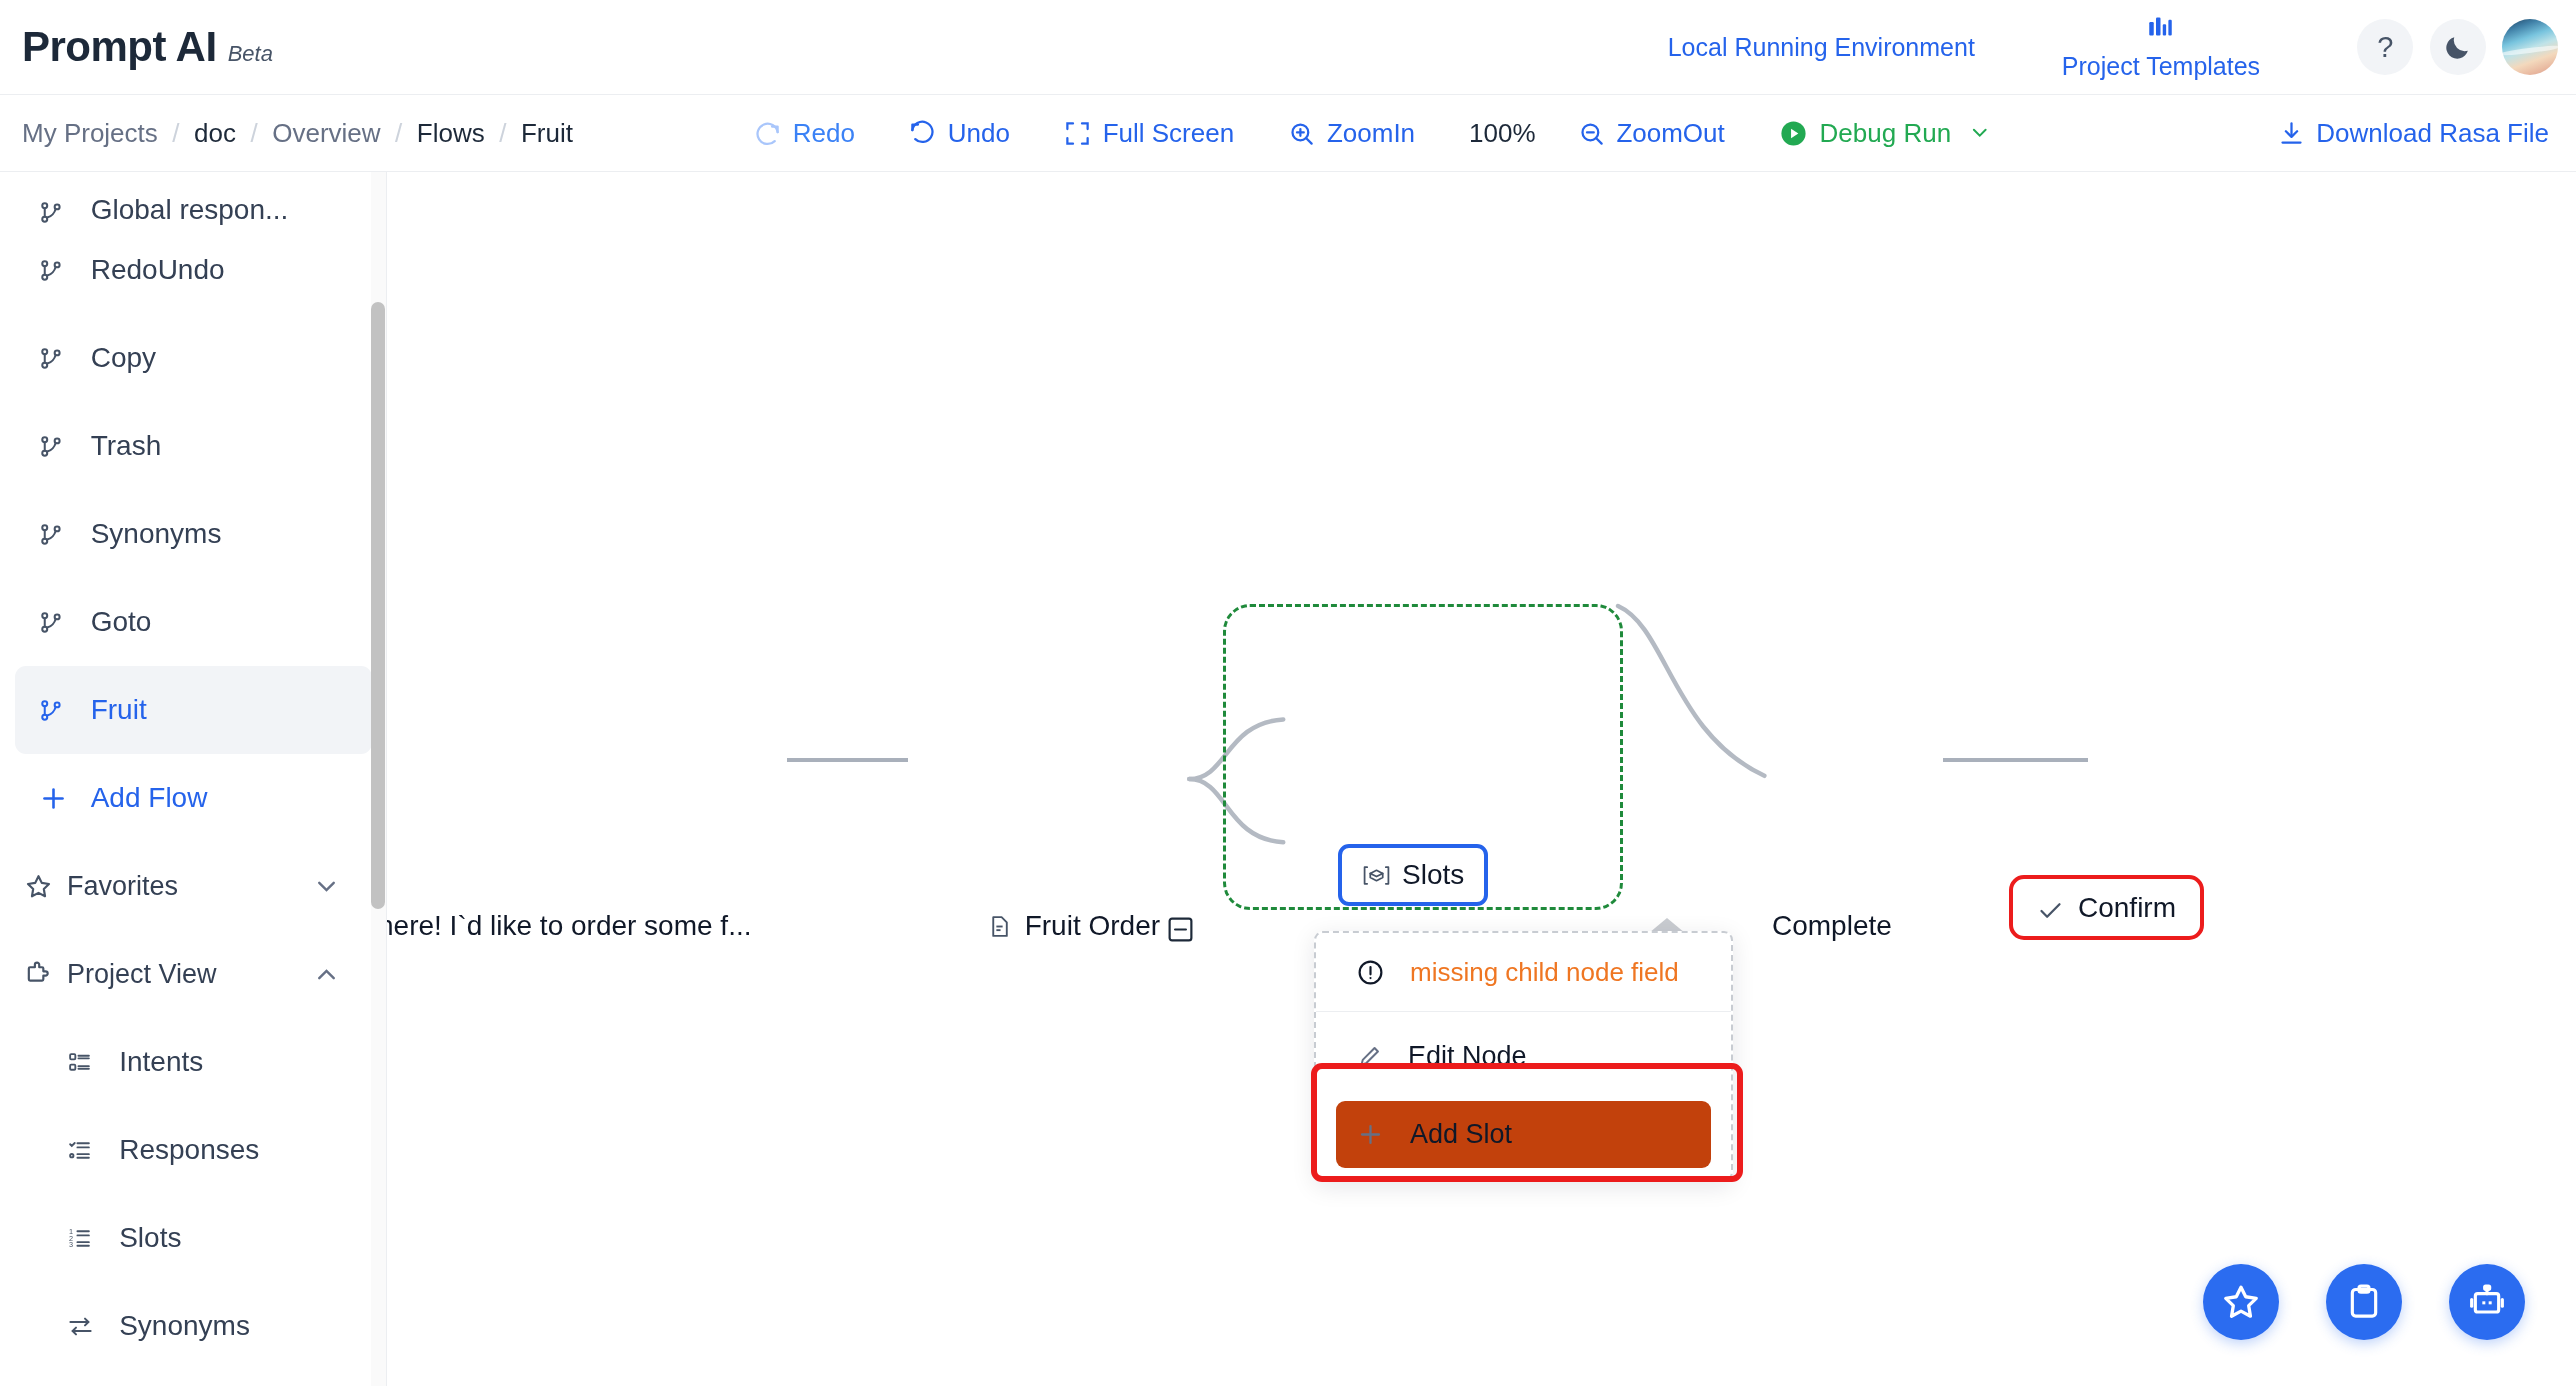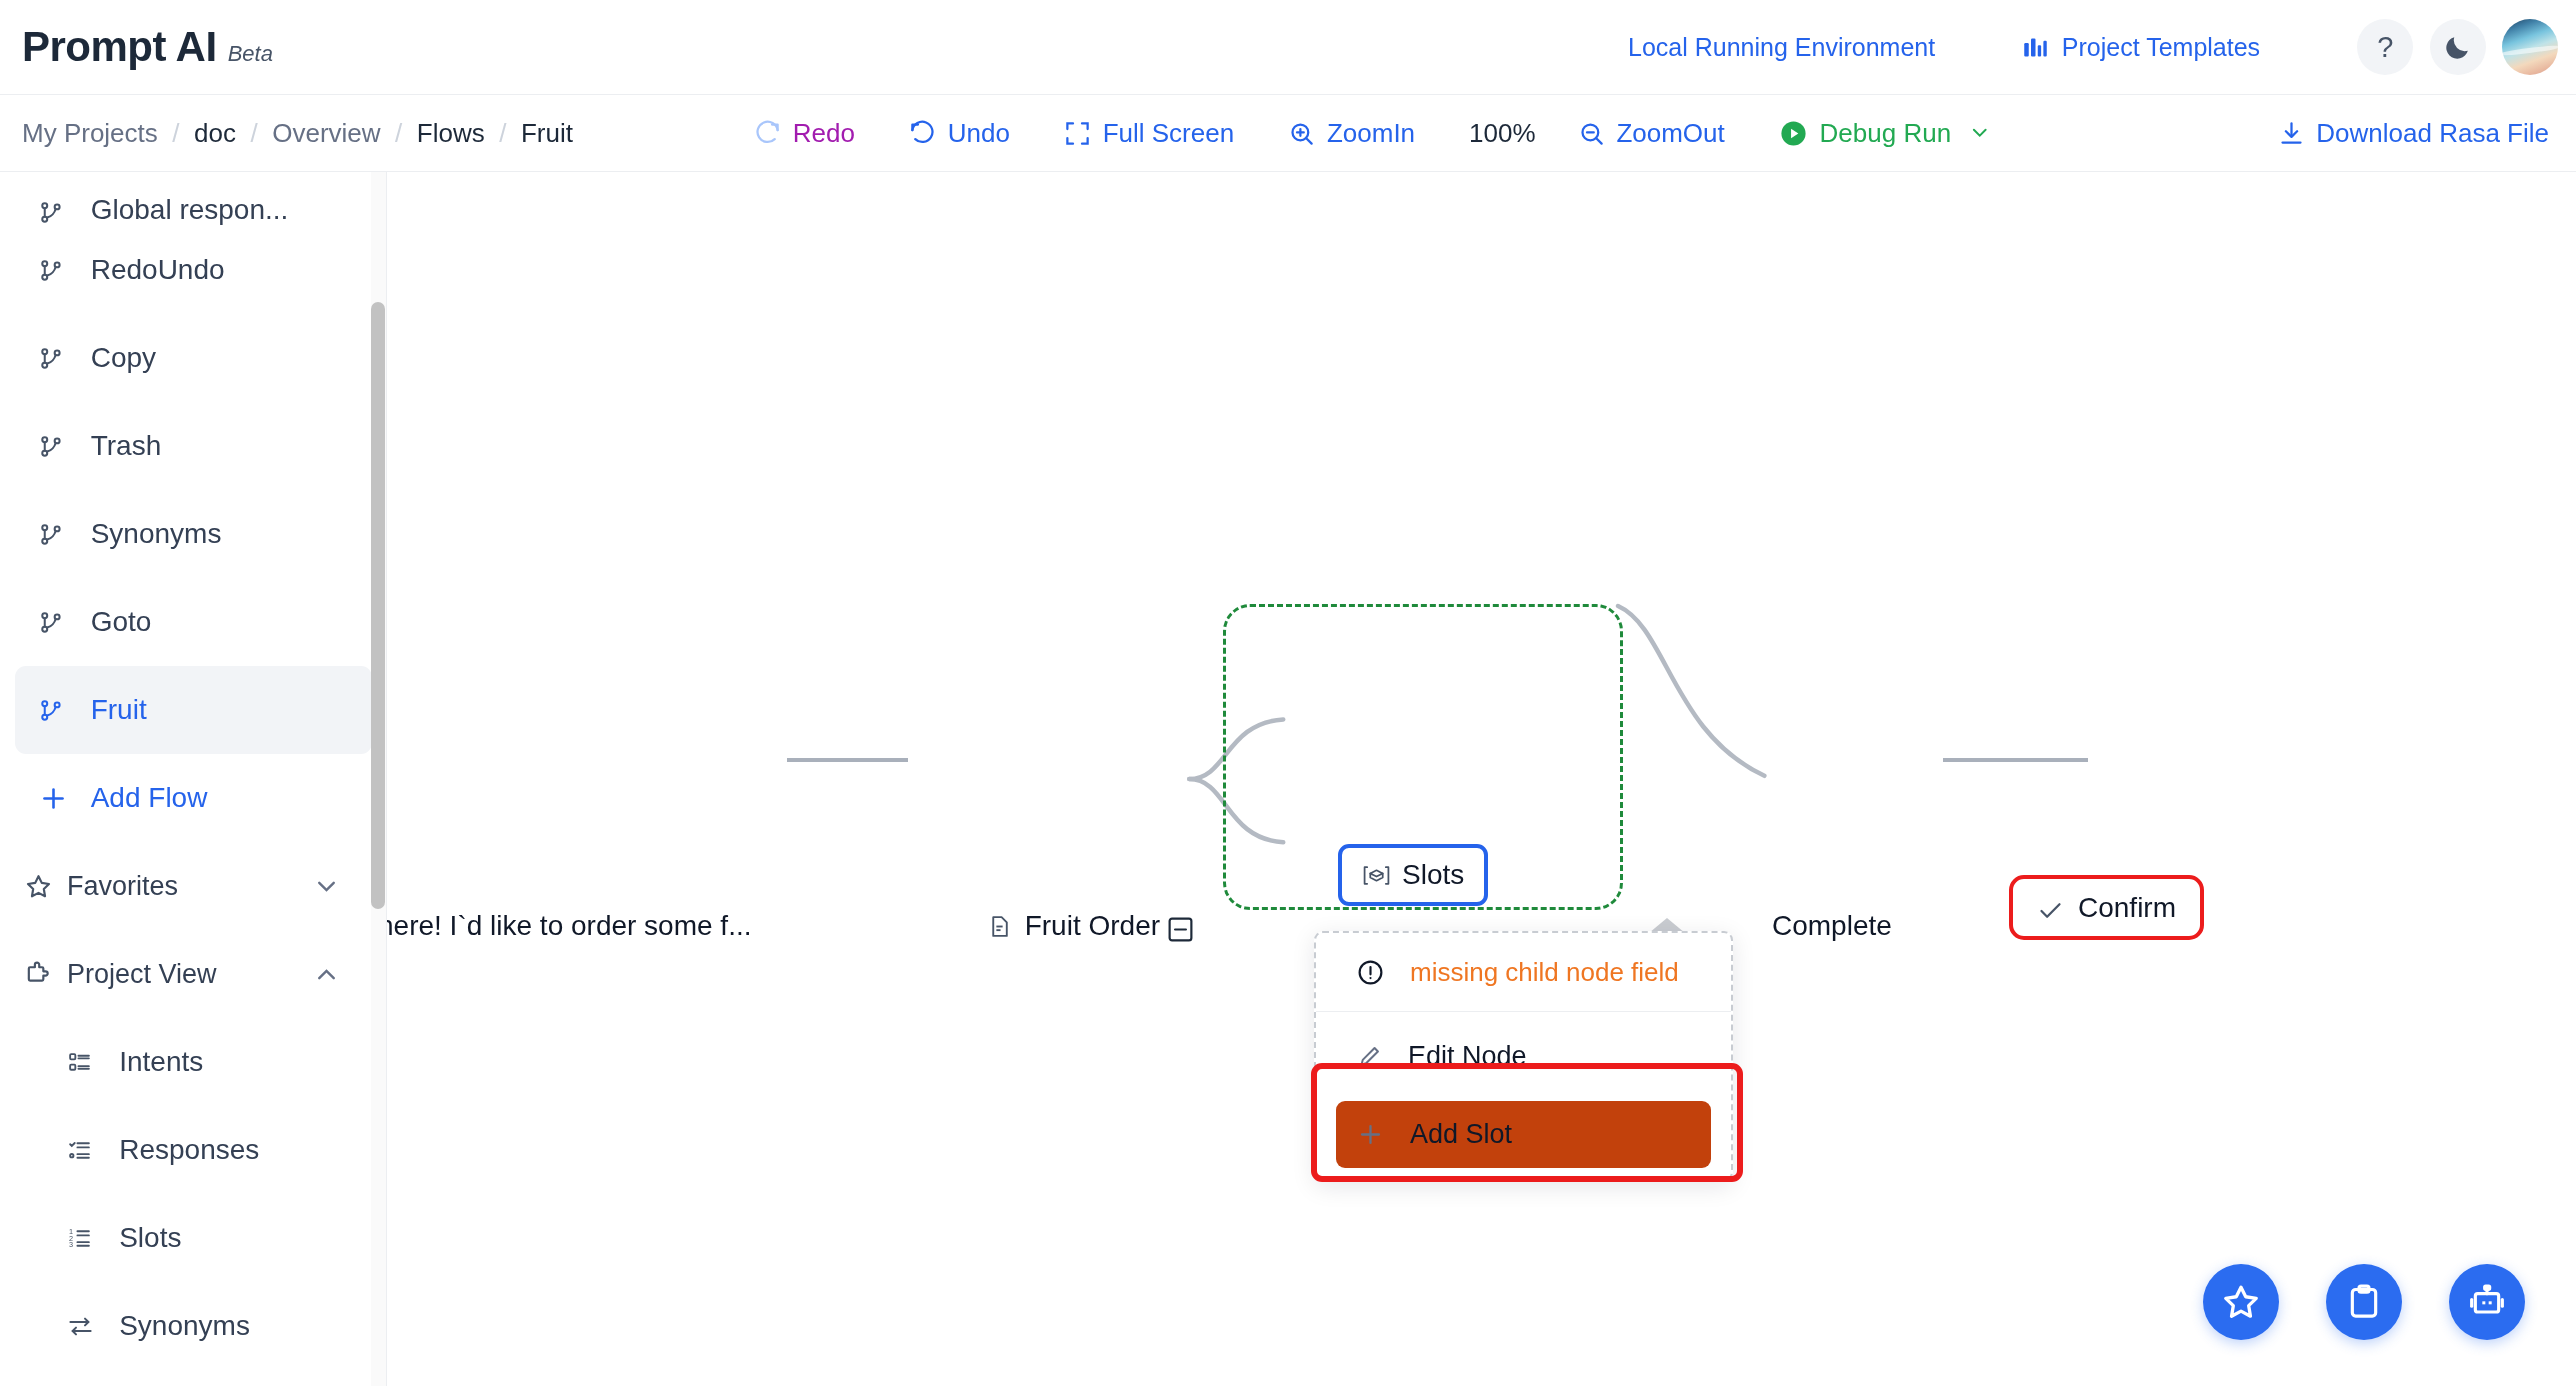--- a/index.html
+++ b/index.html
@@ -20,21 +20,21 @@
   }
   .logo-wrap { display: flex; align-items: baseline; margin-left: 22px; }
   .logo-title { font-size: 42px; font-weight: 700; color: #1d2939; letter-spacing: -0.5px; }
   .logo-beta { font-size: 22px; font-style: italic; color: #475467; margin-left: 11px; font-weight: 400; }
   .header-right { margin-left: auto; display: flex; align-items: center; gap: 0; padding-right: 18px; }
   .hdr-link {
     font-size: 25px; color: #2563eb; display: flex; align-items: center; gap: 12.7px;
     cursor: pointer; white-space: nowrap;
   }
   .hdr-link.env { margin-right: 87px; }
-  .hdr-link.tmpl { margin-right: 81px; }
+  .hdr-link.tmpl { margin-right: 81px; flex-direction: column; }
   .icon-circle {
     width: 56px; height: 56px; border-radius: 50%; background: #f2f4f7;
     display: flex; align-items: center; justify-content: center; cursor: pointer;
     margin-left: 16.3px;
   }
   .q-mark { font-size: 29px; color: #475467; }
   .avatar {
     width: 56px; height: 56px; border-radius: 50%; margin-left: 16.3px; cursor: pointer;
     background: linear-gradient(160deg, #1b3b5a 0%, #3f7fa6 18%, #78c4de 36%, #bfe3e8 52%, #f3d9bd 70%, #e9b9a0 85%, #d49a8e 100%);
     overflow: hidden; position: relative;
@@ -53,21 +53,21 @@
   .breadcrumb { display: flex; align-items: center; margin-left: 22px; font-size: 26px; }
   .crumb { color: #667085; cursor: pointer; }
   .crumb.strong { color: #1d2939; font-weight: 500; }
   .crumb-sep { color: #cdd3dc; margin: 0 14.5px; }
 
   .tools { display: flex; align-items: center; margin-left: 181px; gap: 0; }
   .tool {
     display: flex; align-items: center; gap: 11.8px; font-size: 26px;
     color: #2563eb; cursor: pointer; margin-right: 54px; white-space: nowrap;
   }
-  .tool.disabled { color: #a21caf; cursor: default; }
+  .tool.disabled { color: #3b82f6; cursor: default; align-items: flex-end; }
   .tool.plain { color: #1d2939; cursor: default; margin-right: 42px; }
   .tool.green { color: #22a952; }
   .tool.dl { margin-right: 0; }
   .toolbar-right { margin-left: auto; margin-right: 27px; display:flex; align-items:center; }
 
   
   .sidebar {
     position: absolute; left: 0; top: 172px; width: 387px; height: 1215px;
     background: #ffffff; border-right: 0.9px solid #eceef1; overflow: hidden;
   }

